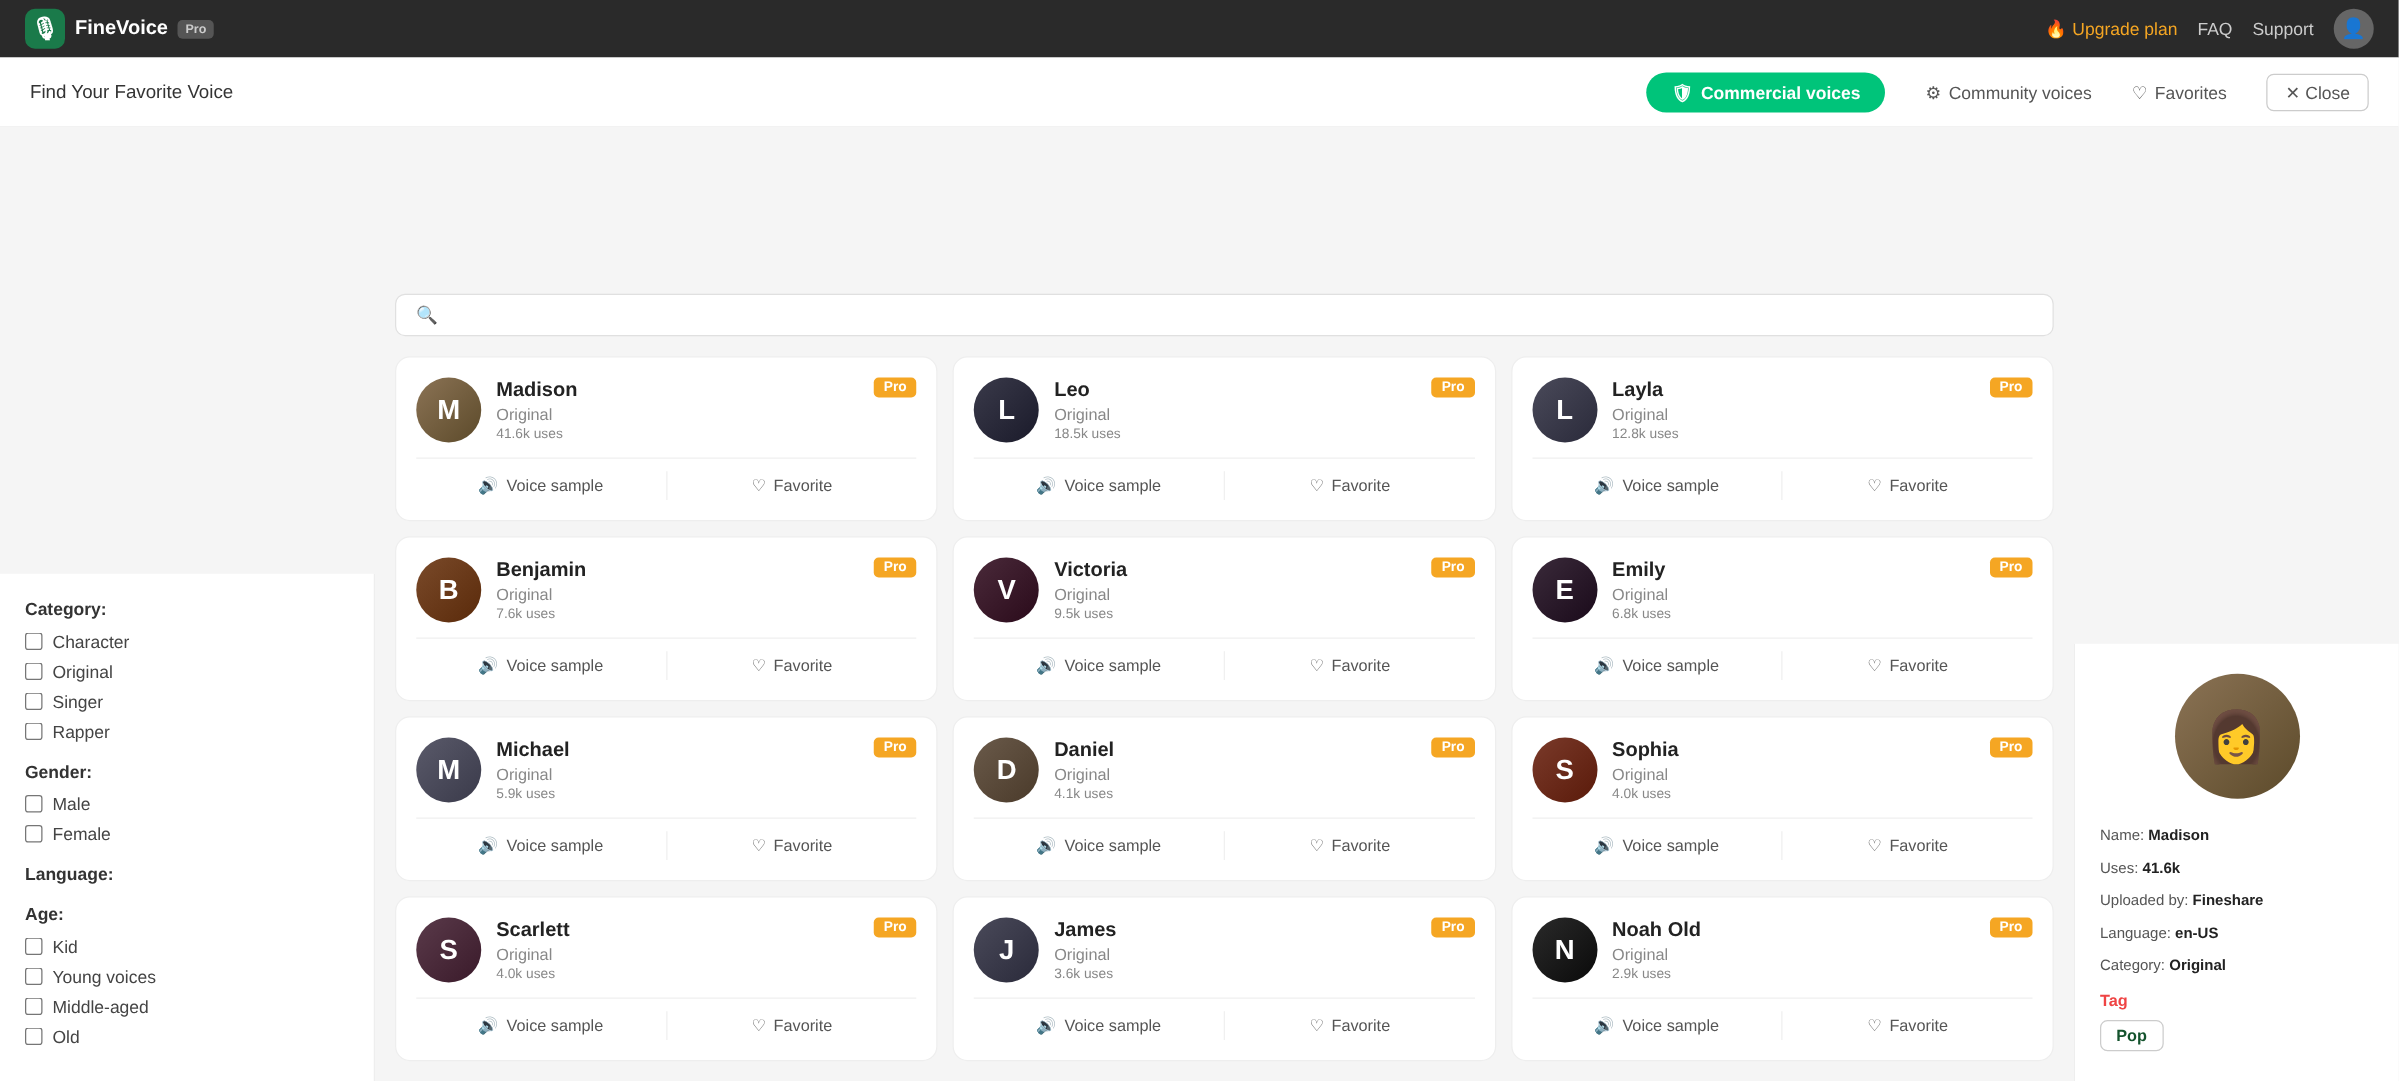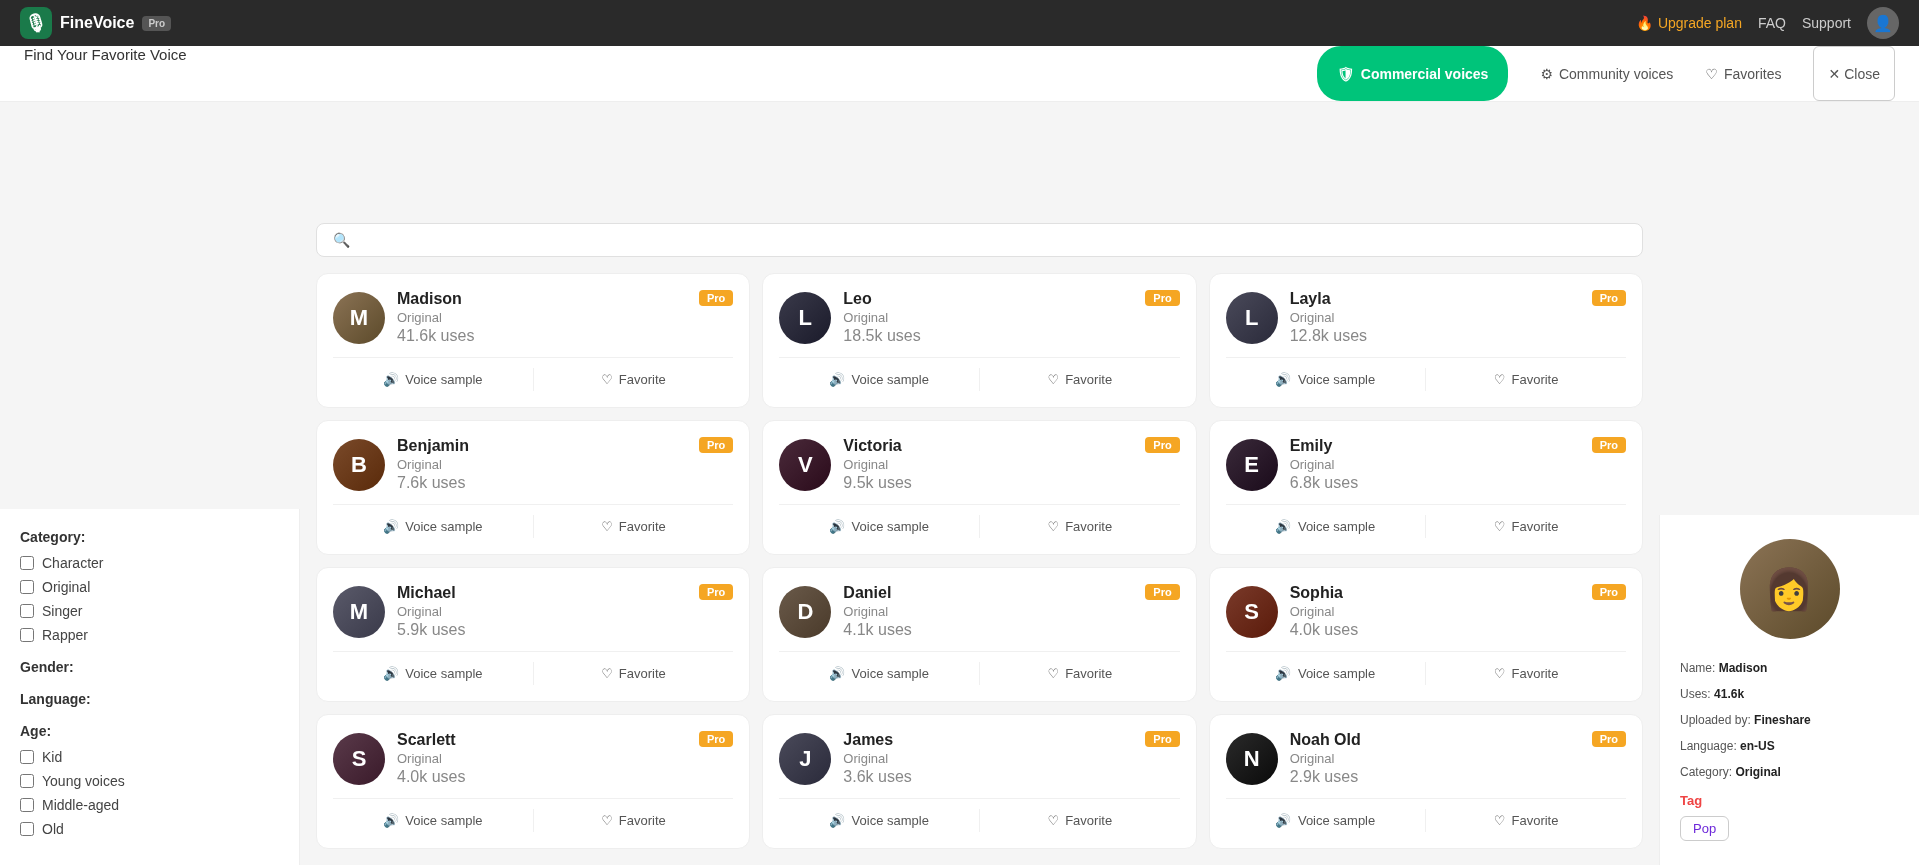--- a/index.html
+++ b/index.html
@@ -65,20 +65,21 @@
       align-items: center;
       justify-content: center;
       color: #fff;
       font-size: 16px;
     }
 
     
     .sub-nav {
       background: #fff;
       display: flex;
+      align-items: center;
       padding: 0 24px;
       height: 56px;
       border-bottom: 1px solid #eee;
       gap: 32px;
     }
     .sub-nav-title {
       font-size: 15px;
       color: #333;
       font-weight: 400;
     }
@@ -220,21 +221,21 @@
       font-size: 16px;
       font-weight: 700;
       color: #222;
     }
     .voice-category {
       font-size: 13px;
       color: #888;
       margin-top: 2px;
     }
     .voice-uses {
-      font-size: 16px;
+      font-size: 11px;
       color: #888;
       margin-top: 2px;
     }
     .pro-tag {
       position: absolute;
       top: 16px;
       right: 16px;
       background: #f5a623;
       color: #fff;
       font-size: 11px;
@@ -308,21 +309,22 @@
       color: #ef4444;
       margin-top: 12px;
       margin-bottom: 8px;
     }
     .detail-tag {
       display: inline-block;
       border: 1px solid #ccc;
       border-radius: 6px;
       padding: 4px 12px;
       font-size: 13px;
-      color: #6d28d9;
+      color: #14532d;
+      font-weight: bold;
     }
 
     
     .av-madison { background: linear-gradient(135deg, #8b7355, #5c4a2a); }
     .av-leo { background: linear-gradient(135deg, #3a3a4a, #1a1a2a); }
     .av-layla { background: linear-gradient(135deg, #4a4a5a, #2a2a3a); }
     .av-benjamin { background: linear-gradient(135deg, #7a4a2a, #5a2a0a); }
     .av-victoria { background: linear-gradient(135deg, #4a2a3a, #2a0a1a); }
     .av-emily { background: linear-gradient(135deg, #3a2a3a, #1a0a1a); }
     .av-michael { background: linear-gradient(135deg, #5a5a6a, #3a3a4a); }
@@ -389,20 +391,30 @@
           <input type="checkbox" id="cb-category-singer" style="">
           <label for="cb-category-singer">Singer</label>
         </div>
         <div class="checkbox-item">
           <input type="checkbox" id="cb-category-rapper" style="">
           <label for="cb-category-rapper">Rapper</label>
         </div>
       </div>
 
     <div class="sidebar-section-title">Gender:</div>
+    <div id="genders-container">
+        <div class="checkbox-item">
+          <input type="checkbox" id="cb-gender-male" style="">
+          <label for="cb-gender-male">Male</label>
+        </div>
+        <div class="checkbox-item">
+          <input type="checkbox" id="cb-gender-female" style="">
+          <label for="cb-gender-female">Female</label>
+        </div>
+      </div>
 
     <div class="sidebar-section-title">Language:</div>
 
     <div class="sidebar-section-title">Age:</div>
     <div id="ages-container">
         <div class="checkbox-item">
           <input type="checkbox" id="cb-age-kid" style="">
           <label for="cb-age-kid">Kid</label>
         </div>
         <div class="checkbox-item">

